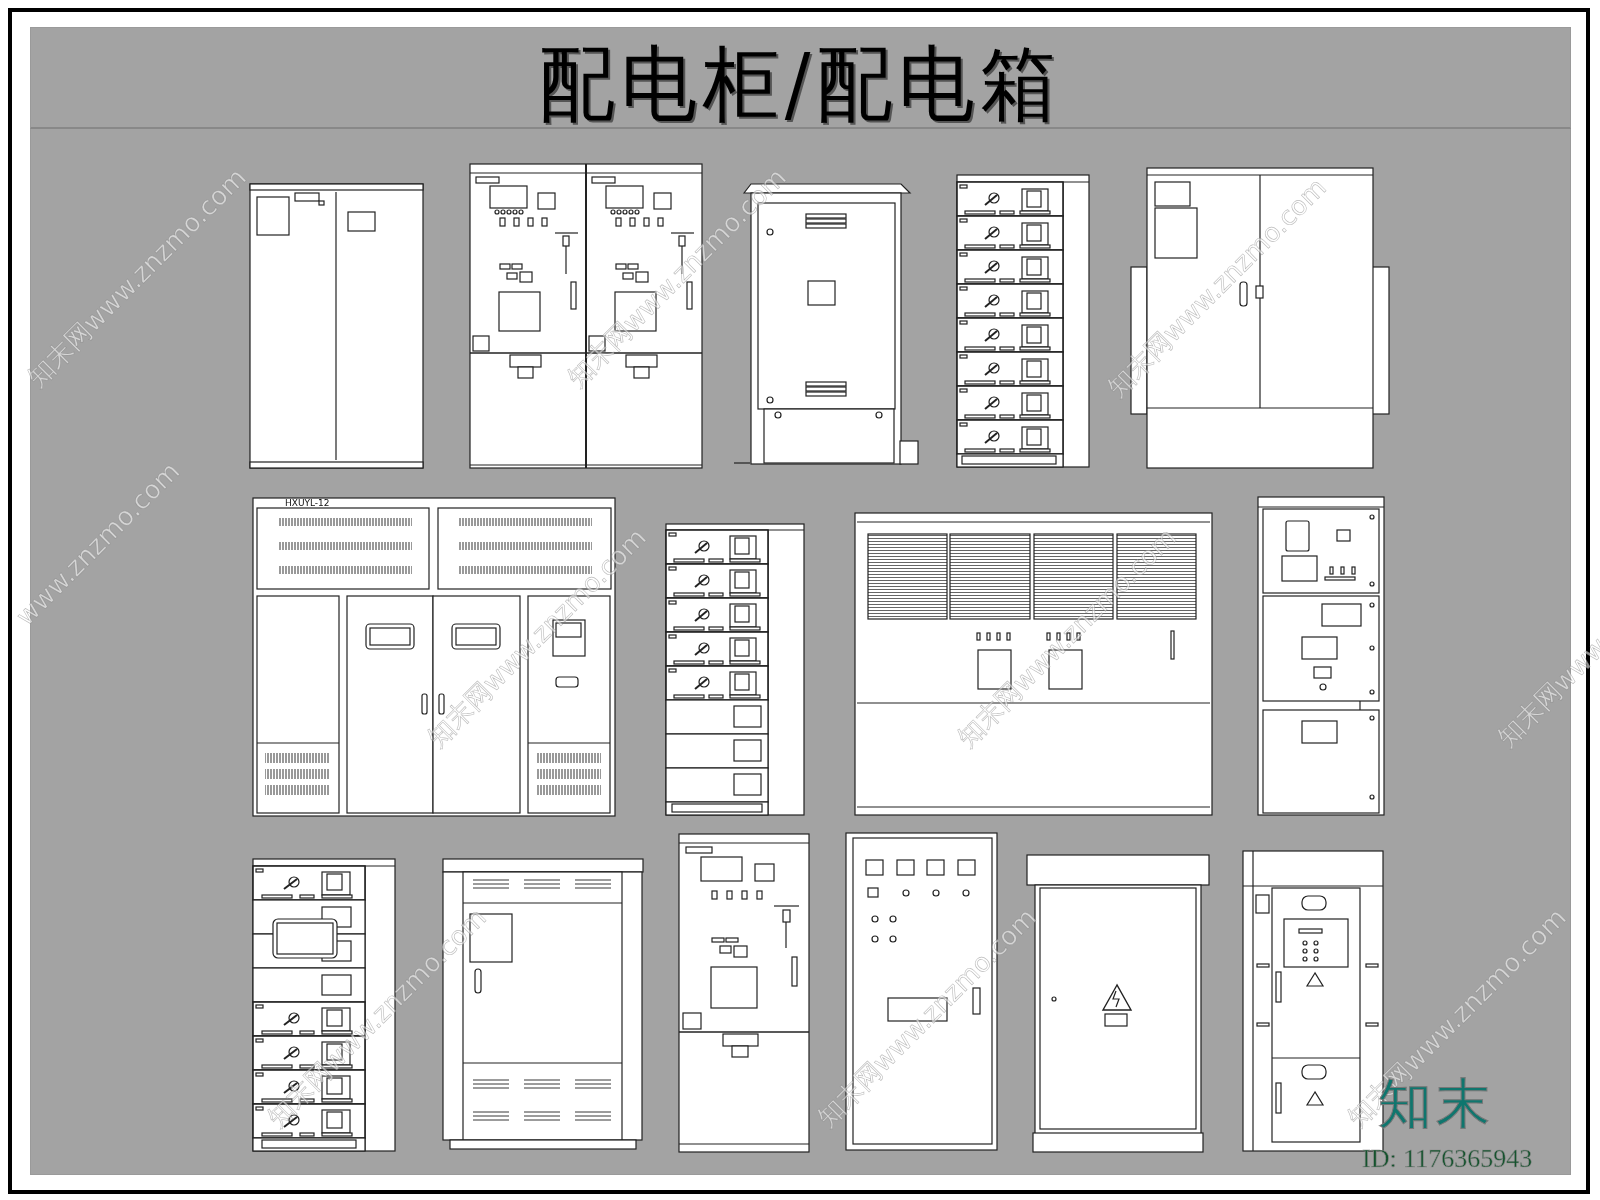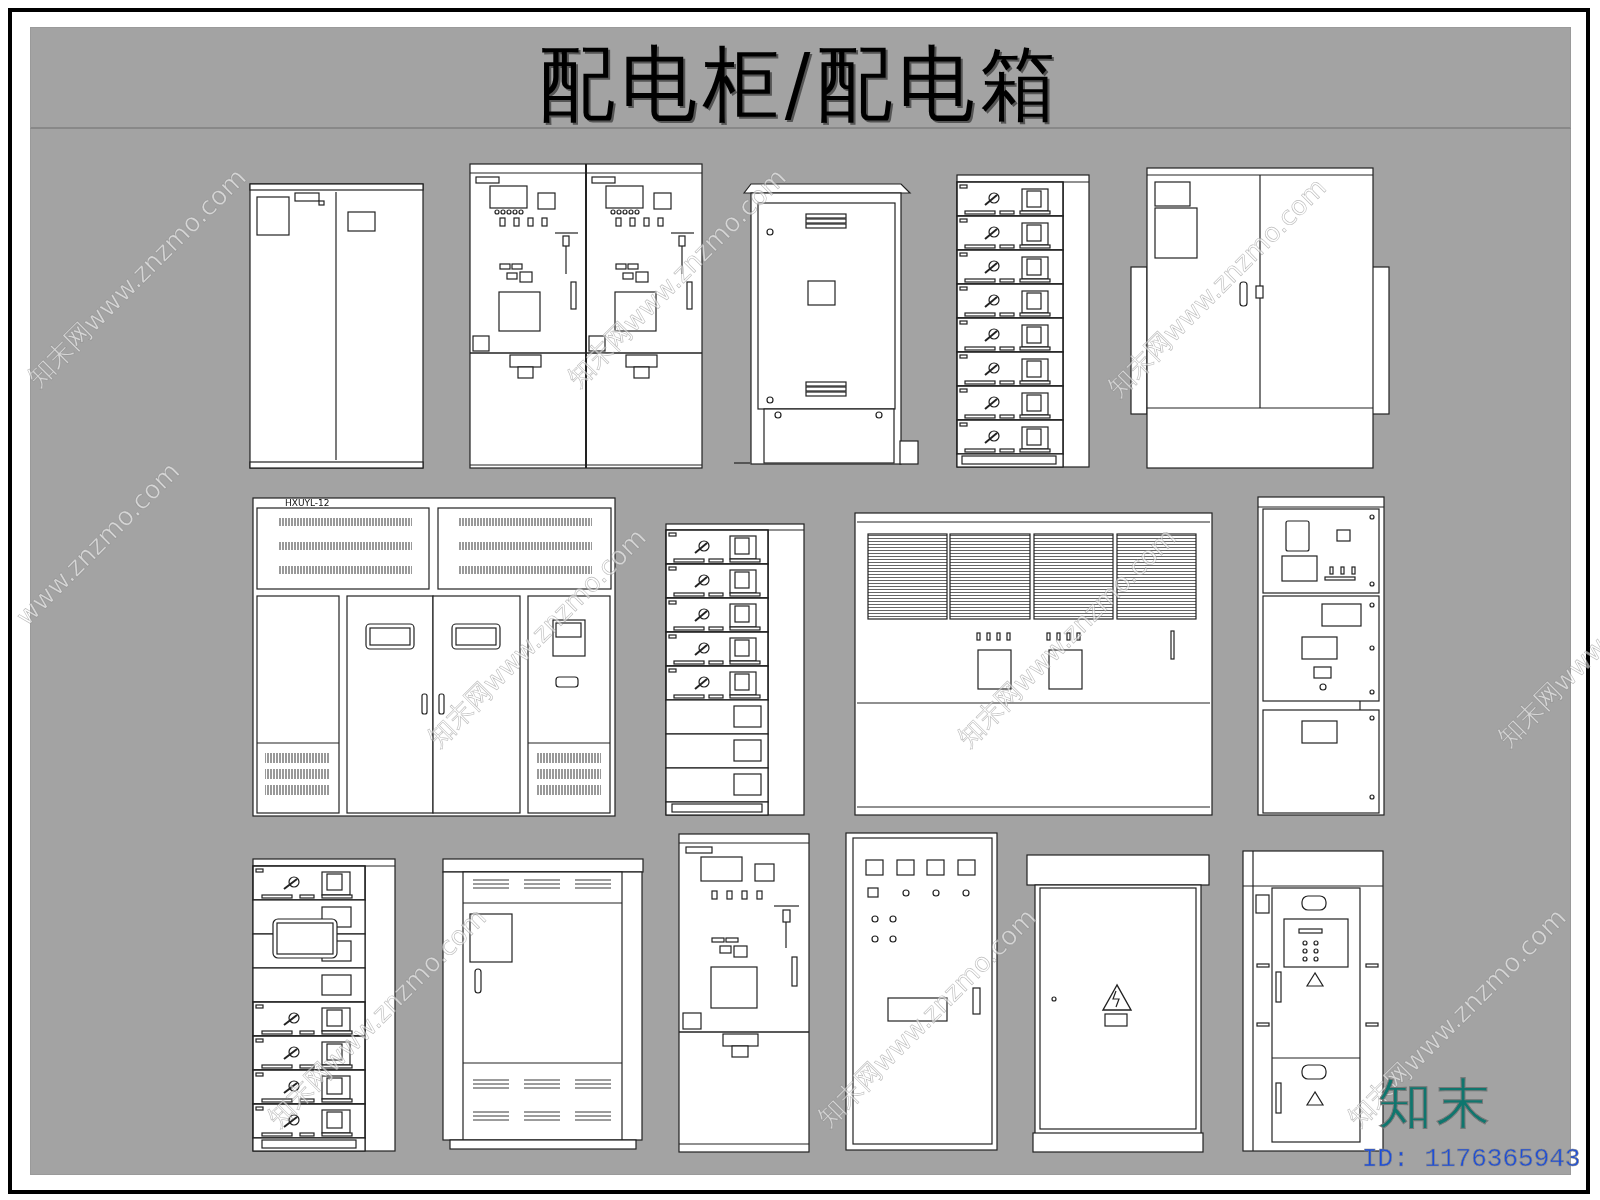--- a/index.html
+++ b/index.html
@@ -3,21 +3,21 @@
 <meta charset="utf-8">
 <style>
   html,body{margin:0;padding:0;background:#fff;}
   body{width:1600px;height:1200px;position:relative;overflow:hidden;font-family:"DejaVu Sans",sans-serif;}
   .outer{position:absolute;left:8px;top:8px;width:1574px;height:1178px;border:4px solid #000;background:#fff;}
   .inner{position:absolute;left:30px;top:27px;width:1539px;height:1146px;border:1px solid #9a9a9a;background:#a3a3a3;}
   .title-band{position:absolute;left:30px;top:27px;width:1539px;height:99px;background:#a3a3a3;border:1px solid #9a9a9a;border-bottom:2px solid #888;}
   .title{position:absolute;left:0;right:0;top:6px;text-align:center;font-family:"DejaVu Serif",serif;font-size:76px;letter-spacing:6px;color:#000;transform:scaleY(1.08);text-shadow:2px 2px 0 #555;}
   svg.draw{position:absolute;left:0;top:0;}
   .brand{position:absolute;left:1378px;top:1068px;font-size:54px;color:#0f766e;font-family:"DejaVu Sans",sans-serif;letter-spacing:4px;-webkit-text-stroke:1px #777;}
-  .idtxt{position:absolute;left:1362px;top:1144px;font-size:26px;color:#1d4ed8;font-family:Liberation Mono, monospace;text-align:center;-webkit-text-stroke:0.6px #888;}
+  .idtxt{position:absolute;left:1362px;top:1144px;font-size:26px;color:#14532d;font-family:Liberation Serif, serif;text-align:center;-webkit-text-stroke:0.6px #888;}
   .wm{position:absolute;font-size:26px;color:rgba(255,255,255,0.55);font-family:"DejaVu Sans",sans-serif;transform:rotate(-45deg);transform-origin:left top;white-space:nowrap;-webkit-text-stroke:0.6px rgba(120,120,120,0.5);pointer-events:none;}
   .cab-label{font-family:"DejaVu Sans",sans-serif;}
 </style>
 </head>
 <body>
 
 <div class="outer"></div>
 <div class="inner"></div>
 <div class="title-band">
   <div class="title">配电柜/配电箱</div>

